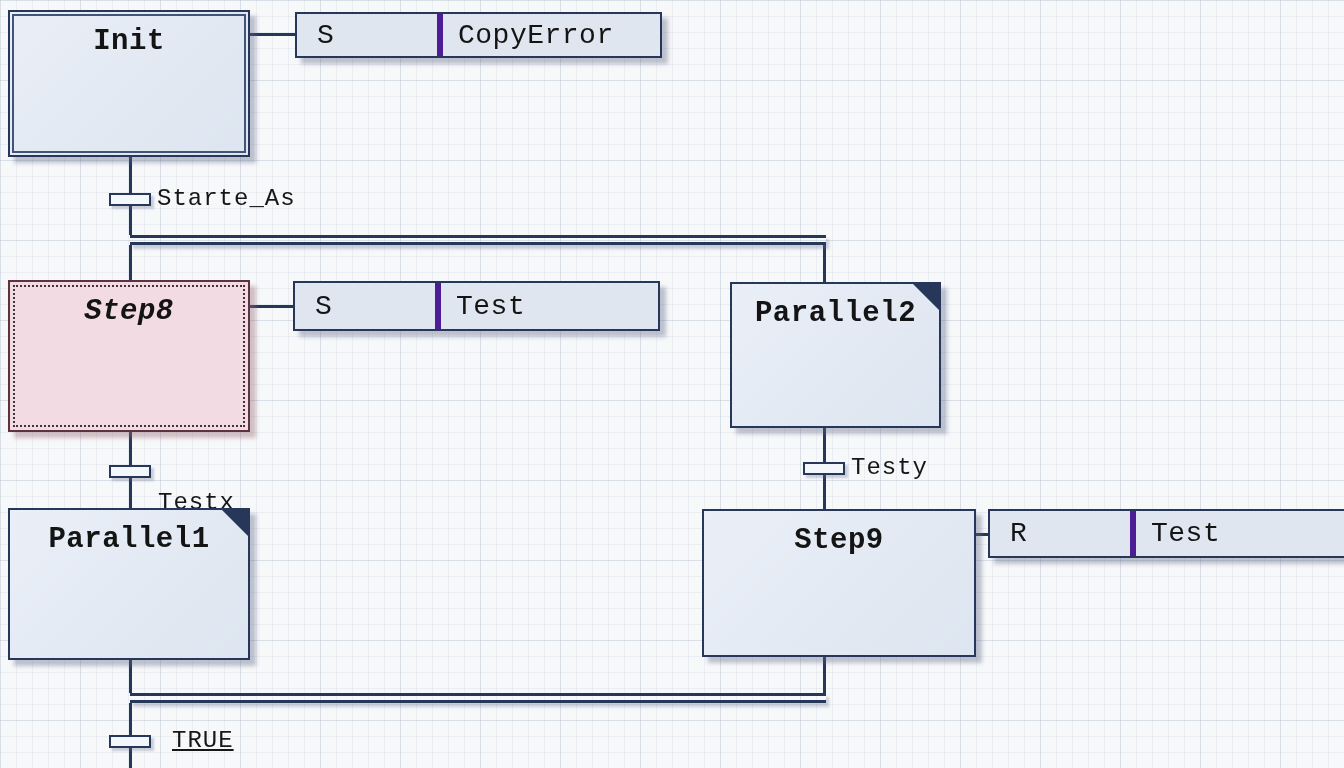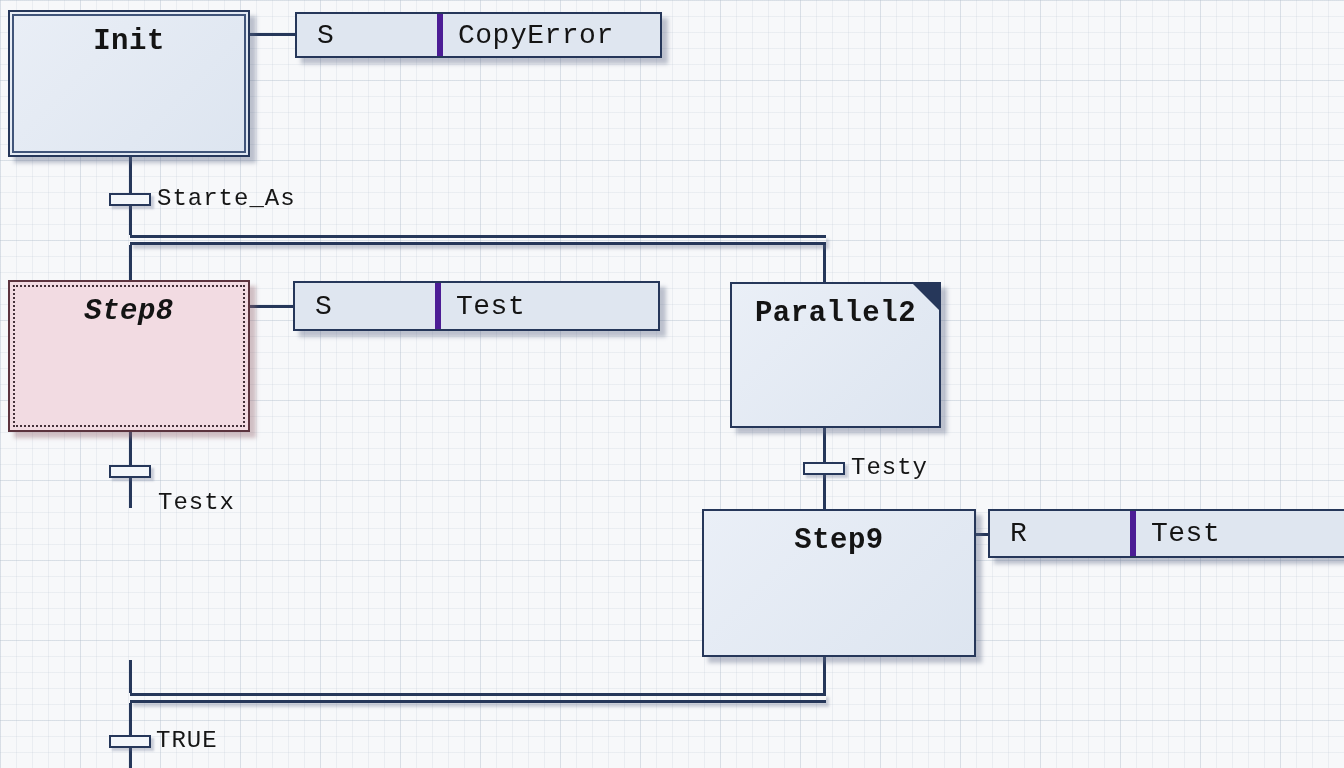--- a/index.html
+++ b/index.html
@@ -142,30 +142,34 @@
     <div class="fold"></div>
     <div class="step-name">Parallel2</div>
   </div>
 
   <div class="abs tick" style="left:109px; top:465px;"></div>
   <div class="abs tlabel" style="left:158px; top:454px;margin-top:32px;">Testx</div>
 
   <div class="abs tick" style="left:803px; top:462px;"></div>
   <div class="abs tlabel" style="left:851px; top:451px;">Testy</div>
 
+  <div class="abs stepbox" style="left:8px; top:508px; width:242px; height:152px;">
+    <div class="fold"></div>
+    <div class="step-name">Parallel1</div>
+  </div>
 
   <div class="abs stepbox" style="left:702px; top:509px; width:274px; height:148px;">
     <div class="step-name">Step9</div>
   </div>
 
   <div class="abs action-block clipped" style="left:988px; top:509px; width:356px; height:49px; box-shadow:6px 6px 4px rgba(92,102,132,0.38);">
     <div class="qcell">
         <span>R</span>
       </div>
     <div class="acell">
         <span>Test</span>
       </div>
   </div>
 
   <div class="abs tick" style="left:109px; top:735px;"></div>
-  <div class="abs tlabel" style="left:156px; top:724px;">TRUE</div>
+  <div class="abs tlabel" style="left:172px; top:724px;text-decoration:underline;">TRUE</div>
 
 </div>
 
 </body></html>

